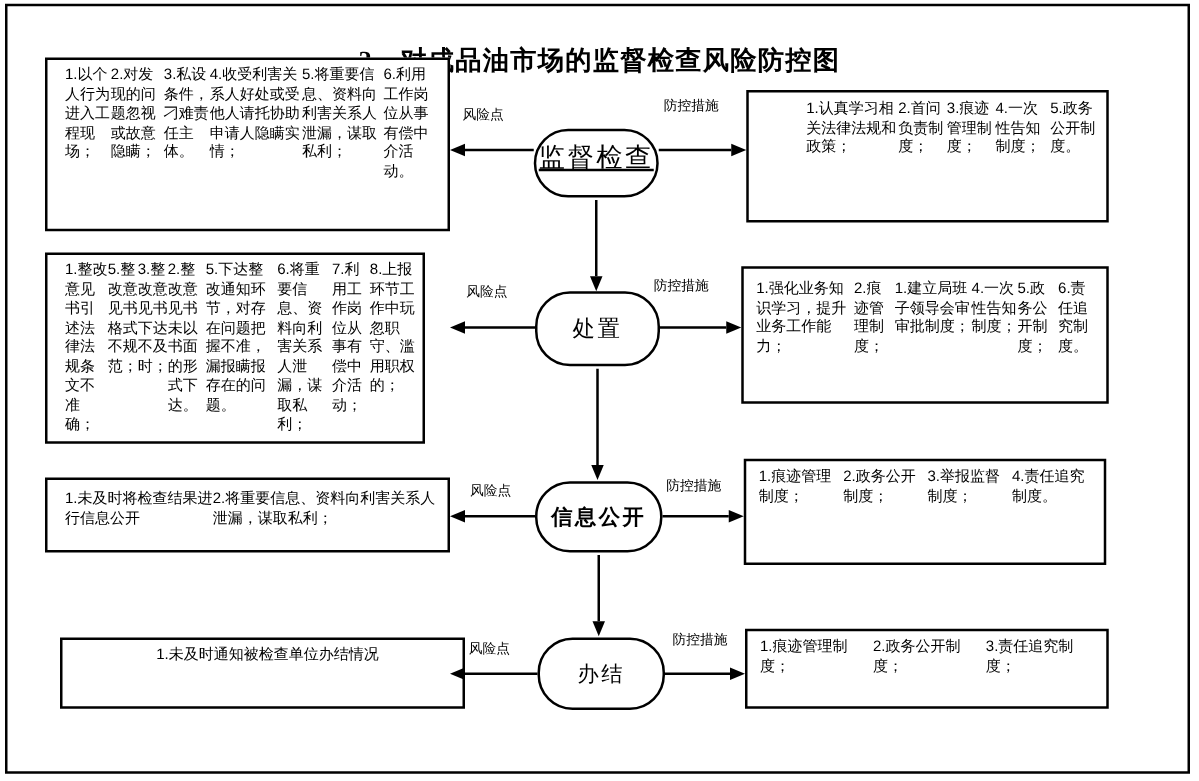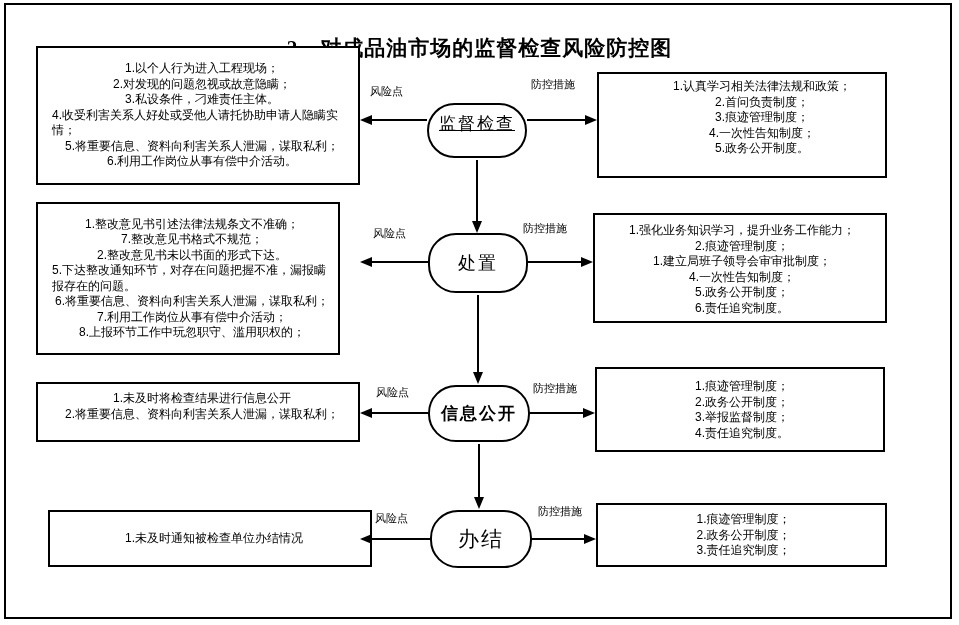--- a/index.html
+++ b/index.html
@@ -21,21 +21,21 @@
     position: absolute; left: 0; top: 9px; width: 959px;
     text-align: center;
     font-family: "Liberation Serif", "DejaVu Serif", serif;
     font-weight: bold; font-size: 21px; letter-spacing: 1px; margin-top: 25px;
   }
   .box {
     position: absolute;
     border: 2px solid #000;
     background: #fff;
     font-size: 12px; line-height: 15.5px;
-    display: flex; flex-direction: column; justify-content: center; align-items: center;
+    display: flex; flex-direction: row; justify-content: center;
   }
   .box .line { white-space: normal; }
   .left-box  { padding: 4px 6px 4px 14px; }
   .right-box { padding: 5px 6px 4px 10px; }
   .v-start { justify-content: flex-start; }
   .node {
     position: absolute;
     border: 2px solid #000; border-radius: 28px;
     background: #fff;
     display: flex; align-items: center; justify-content: center;
@@ -58,35 +58,35 @@
     border-left: 12px solid #000;
   }
   .head-down {
     position: absolute; width: 0; height: 0;
     border-left: 5px solid transparent; border-right: 5px solid transparent;
     border-top: 12px solid #000;
   }
   
   .lb1 { left: 36px;  top: 46px;  width: 324px; height: 139px; }
   .n1  { left: 427px; top: 103px; width: 100px; height: 55px;
-         align-items: flex-start; padding-top: 7px; font-size: 17px; }
+         align-items: flex-start; padding-top: 7px; font-size: 21px; }
   .n1 .node-label { text-decoration: underline; }
   .rb1 { left: 597px; top: 72px;  width: 290px; height: 106px; padding-left: 46px; }
   
   .lb2 { left: 36px;  top: 202px; width: 304px; height: 153px; }
   .n2  { left: 428px; top: 233px; width: 100px; height: 60px; font-size: 18px; }
   .rb2 { left: 593px; top: 213px; width: 294px; height: 110px; padding-top: 8px; }
   
   .lb3 { left: 36px;  top: 382px; width: 324px; height: 60px; padding-top: 7px; }
   .n3  { left: 428px; top: 385px; width: 102px; height: 57px;
          font-size: 17px; font-weight: bold; }
   .rb3 { left: 595px; top: 367px; width: 290px; height: 85px; }
   
   .lb4 { left: 36px;  top: 510px; width: 324px; height: 57px; margin-left: 12px; }
-  .n4  { left: 430px; top: 510px; width: 102px; height: 58px; font-size: 21px; }
+  .n4  { left: 430px; top: 510px; width: 102px; height: 58px; font-size: 17px; }
   .rb4 { left: 596px; top: 503px; width: 291px; height: 64px; }
 </style>
 </head>
 <body>
 
 <div class="frame"></div>
 <div class="title">2、对成品油市场的监督检查风险防控图</div>
 
 <div class="box left-box lb1">
     <div class="line">1.以个人行为进入工程现场；</div>
@@ -110,21 +110,22 @@
 <div class="lbl" style="left:531px; top:77px;">防控措施</div>
 <div class="hline" style="left:371px; top:119px; width:56px;"></div>
 <div class="head-left" style="left:360px; top:115px;"></div>
 <div class="hline" style="left:527px; top:119px; width:58px;"></div>
 <div class="head-right" style="left:585px; top:115px;"></div>
 <div class="vline" style="left:476px; top:160px; height:61px;"></div>
 <div class="head-down" style="left:472px; top:221px;"></div>
 
 <div class="box left-box lb2">
     <div class="line">1.整改意见书引述法律法规条文不准确；</div>
-    <div class="line">7.整改意见书格式不规范；</div>
+    <div class="line">5.整改意见书格式不规范；</div>
+    <div class="line">3.整改意见书下达不及时；</div>
     <div class="line">2.整改意见书未以书面的形式下达。</div>
     <div class="line">5.下达整改通知环节，对存在问题把握不准，漏报瞒报存在的问题。</div>
     <div class="line">6.将重要信息、资料向利害关系人泄漏，谋取私利；</div>
     <div class="line">7.利用工作岗位从事有偿中介活动；</div>
     <div class="line">8.上报环节工作中玩忽职守、滥用职权的；</div>
   </div>
 <div class="node n2">
   <span class="node-label">处置</span>
 </div>
 <div class="box right-box rb2 v-start">

